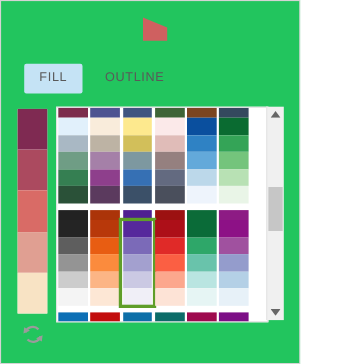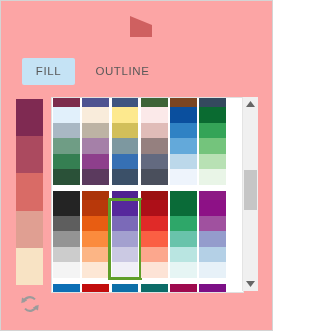--- a/index.html
+++ b/index.html
@@ -5,21 +5,21 @@
   html,body{margin:0;padding:0;}
   body{
     width:273px;height:331px;
     background:#ffffff;
     font-family:"Liberation Sans", sans-serif;
     overflow:hidden;
     position:relative;
   }
   #panel{
     position:absolute;left:0;top:0;width:271px;height:329px;
-    border:1px solid #d4d4d4;background:#fca5a5;
+    border:1px solid #d4d4d4;background:#22c55e;
   }
   
   #preview{
     position:absolute;left:126px;top:11px;width:28px;height:28px;
   }
   
   #tabs{position:absolute;left:21px;top:57px;height:27px;}
   .tab{
     display:inline-block;height:27px;line-height:27px;
     font-size:11.5px;letter-spacing:.6px;color:#595959;

